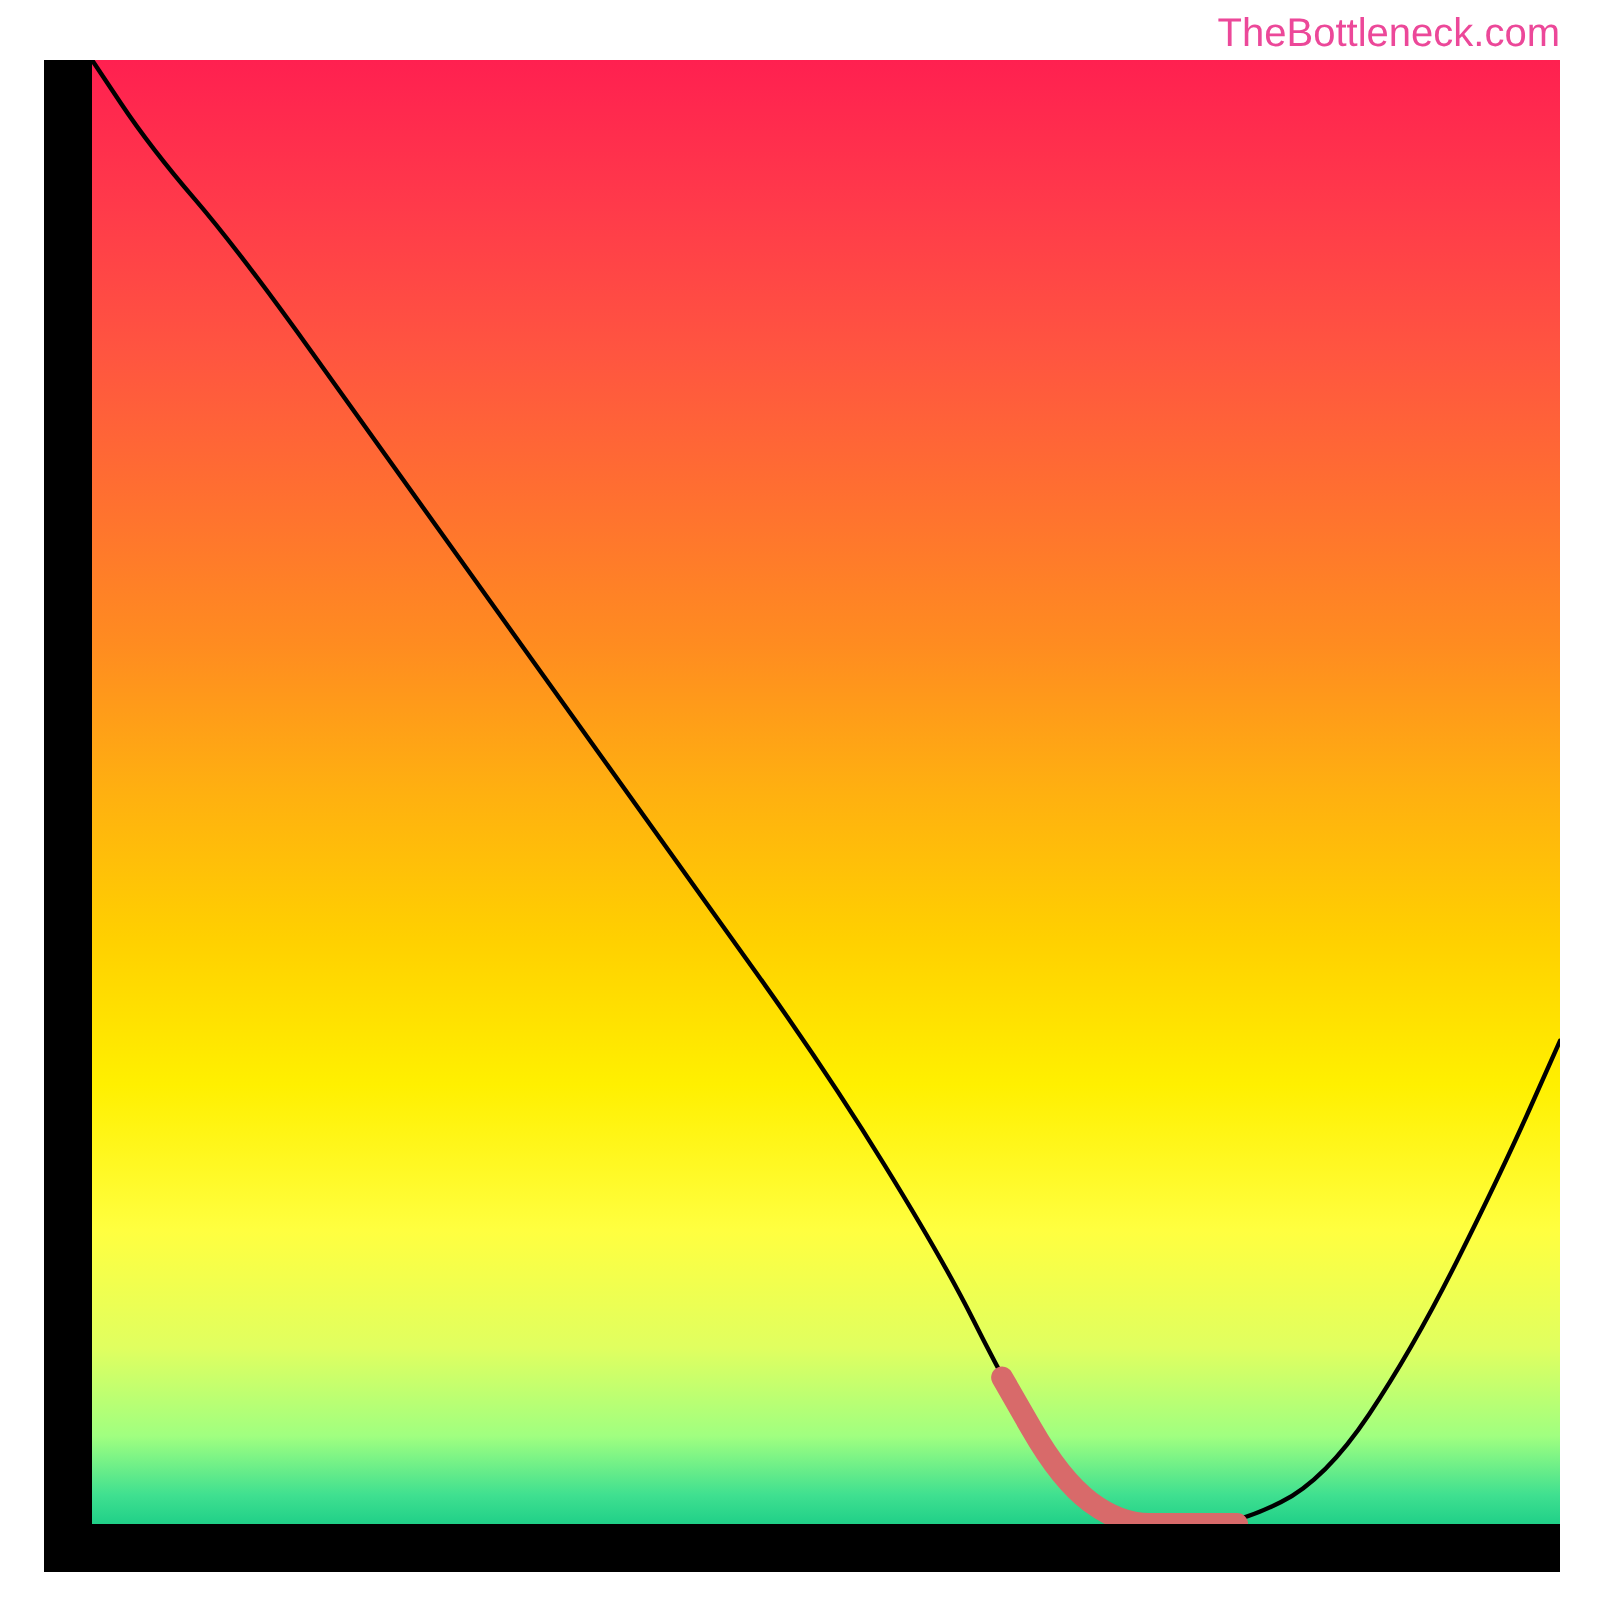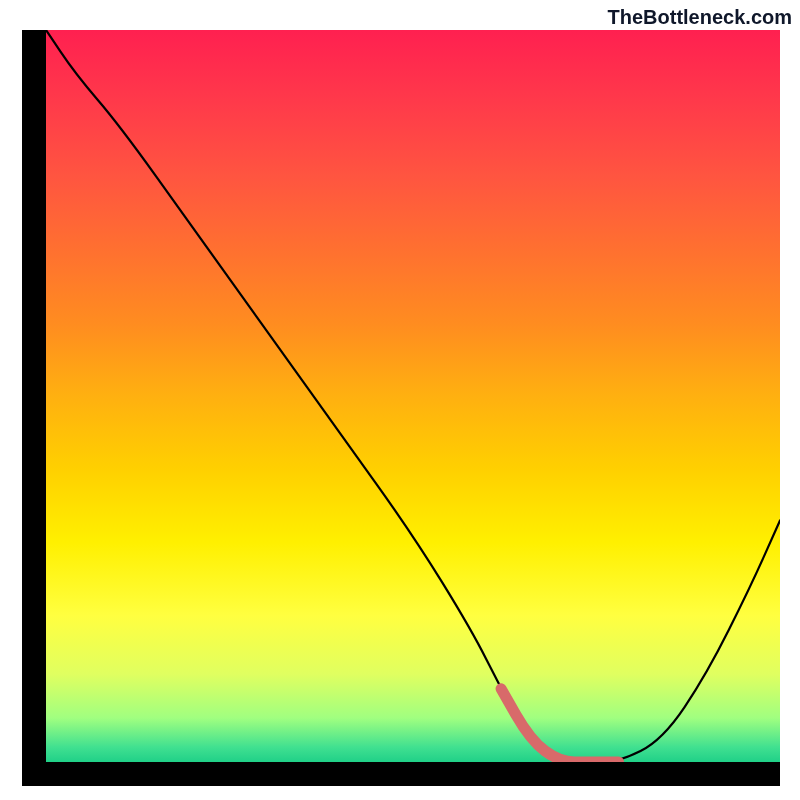--- a/index.html
+++ b/index.html
@@ -10,24 +10,24 @@
 }
 .container {
   width: 800px;
   height: 800px;
   position: relative;
   background: #fff;
 }
 .watermark {
   position: absolute;
   top: 6px;
-  right: 8px;
+  right: 20px;
   font-size: 20px;
-  font-weight: bold;
-  color: #0f172a;
+  font-weight: normal;
+  color: #ec4899;
   z-index: 10;
 }
 .chart-frame {
   position: absolute;
   left: 22px;
   top: 30px;
   width: 758px;
   height: 756px;
   background: #000;
 }

